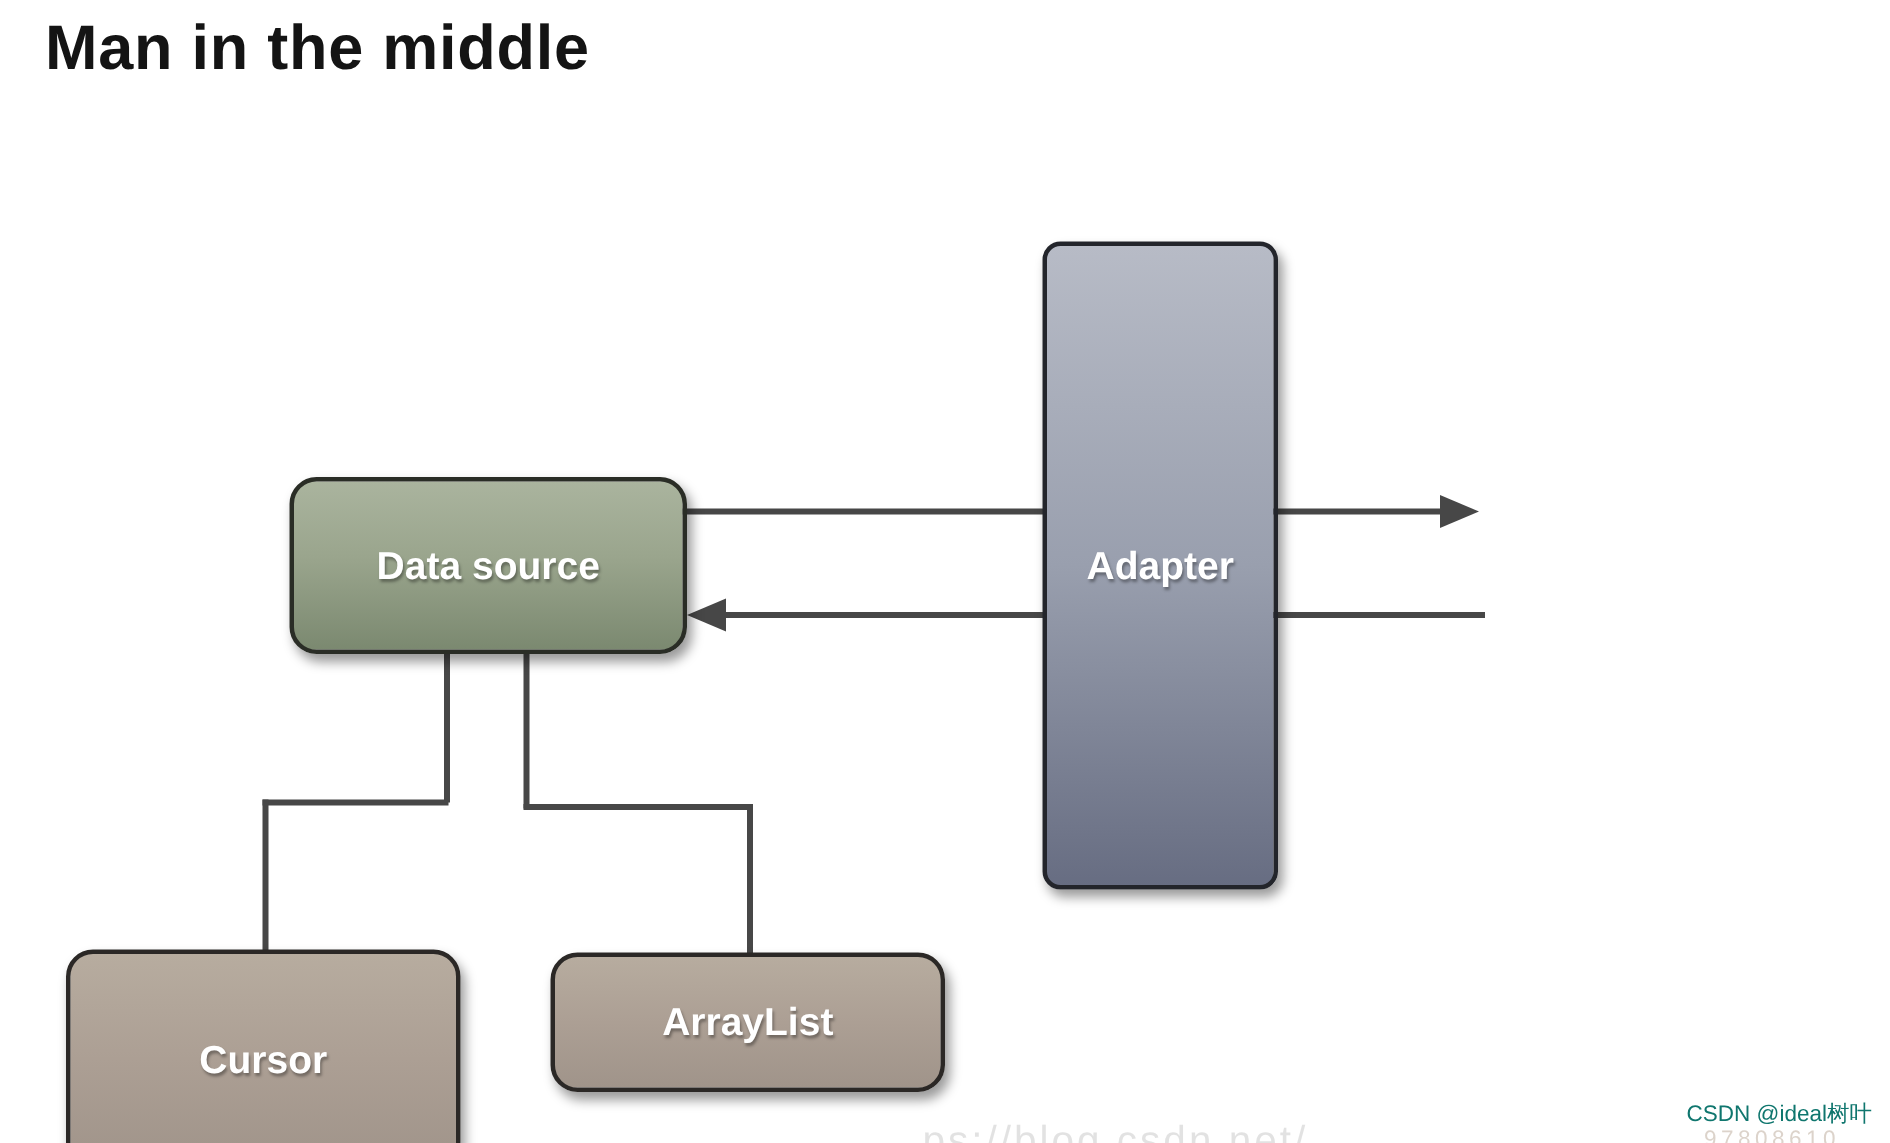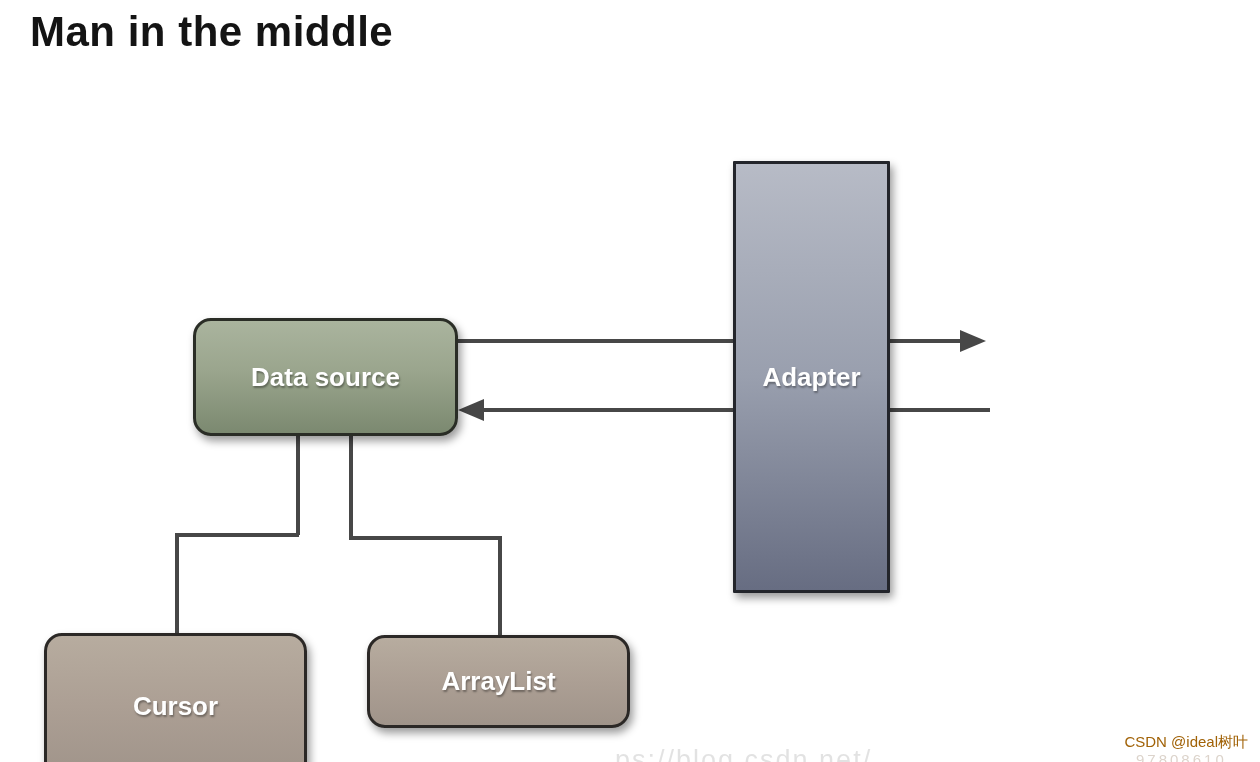--- a/index.html
+++ b/index.html
@@ -59,40 +59,39 @@
   .node.rounded { border-radius: 18px; }
   .green {
     border: 3.5px solid #2a2d26;
     background: linear-gradient(180deg, #aab49e 0%, #9aa58d 45%, #7b8970 100%);
   }
   .green.lighter {
     background: linear-gradient(180deg, #aeb8a3 0%, #9eaa92 45%, #828f76 100%);
   }
   .slate {
     border: 3.5px solid #23252b;
-    border-radius: 1px;
+    border-radius: 12px;
     background: linear-gradient(180deg, #b7bbc6 0%, #999fae 50%, #676d82 100%);
-    margin-left: 38px;
   }
   .taupe {
     border: 3.5px solid #2b2826;
     background: linear-gradient(180deg, #b7ac9f 0%, #ac9f94 50%, #a0948a 100%);
   }
   #node-data-source { left: 193px; top: 318px; width: 265px; height: 118px; }
   #node-adapter     { left: 695px; top: 161px; width: 157px; height: 432px; }
   #node-listview    { left: 990px; top: 320px; width: 258px; height: 115px; }
   #node-cursor      { left: 44px;  top: 633px; width: 263px; height: 146px; }
   #node-arraylist   { left: 367px; top: 635px; width: 263px; height: 93px; }
   
   .csdn-watermark {
     position: absolute;
     top: 733px;
     right: 12px;
     font-size: 15px;
-    color: #a16207;
+    color: #0f766e;
     z-index: 3;
   }
   .wm-digits {
     position: absolute;
     left: 1136px;
     top: 751px;
     font-size: 15px;
     letter-spacing: 3px;
     color: #d6ccc2;
     opacity: 0.85;

